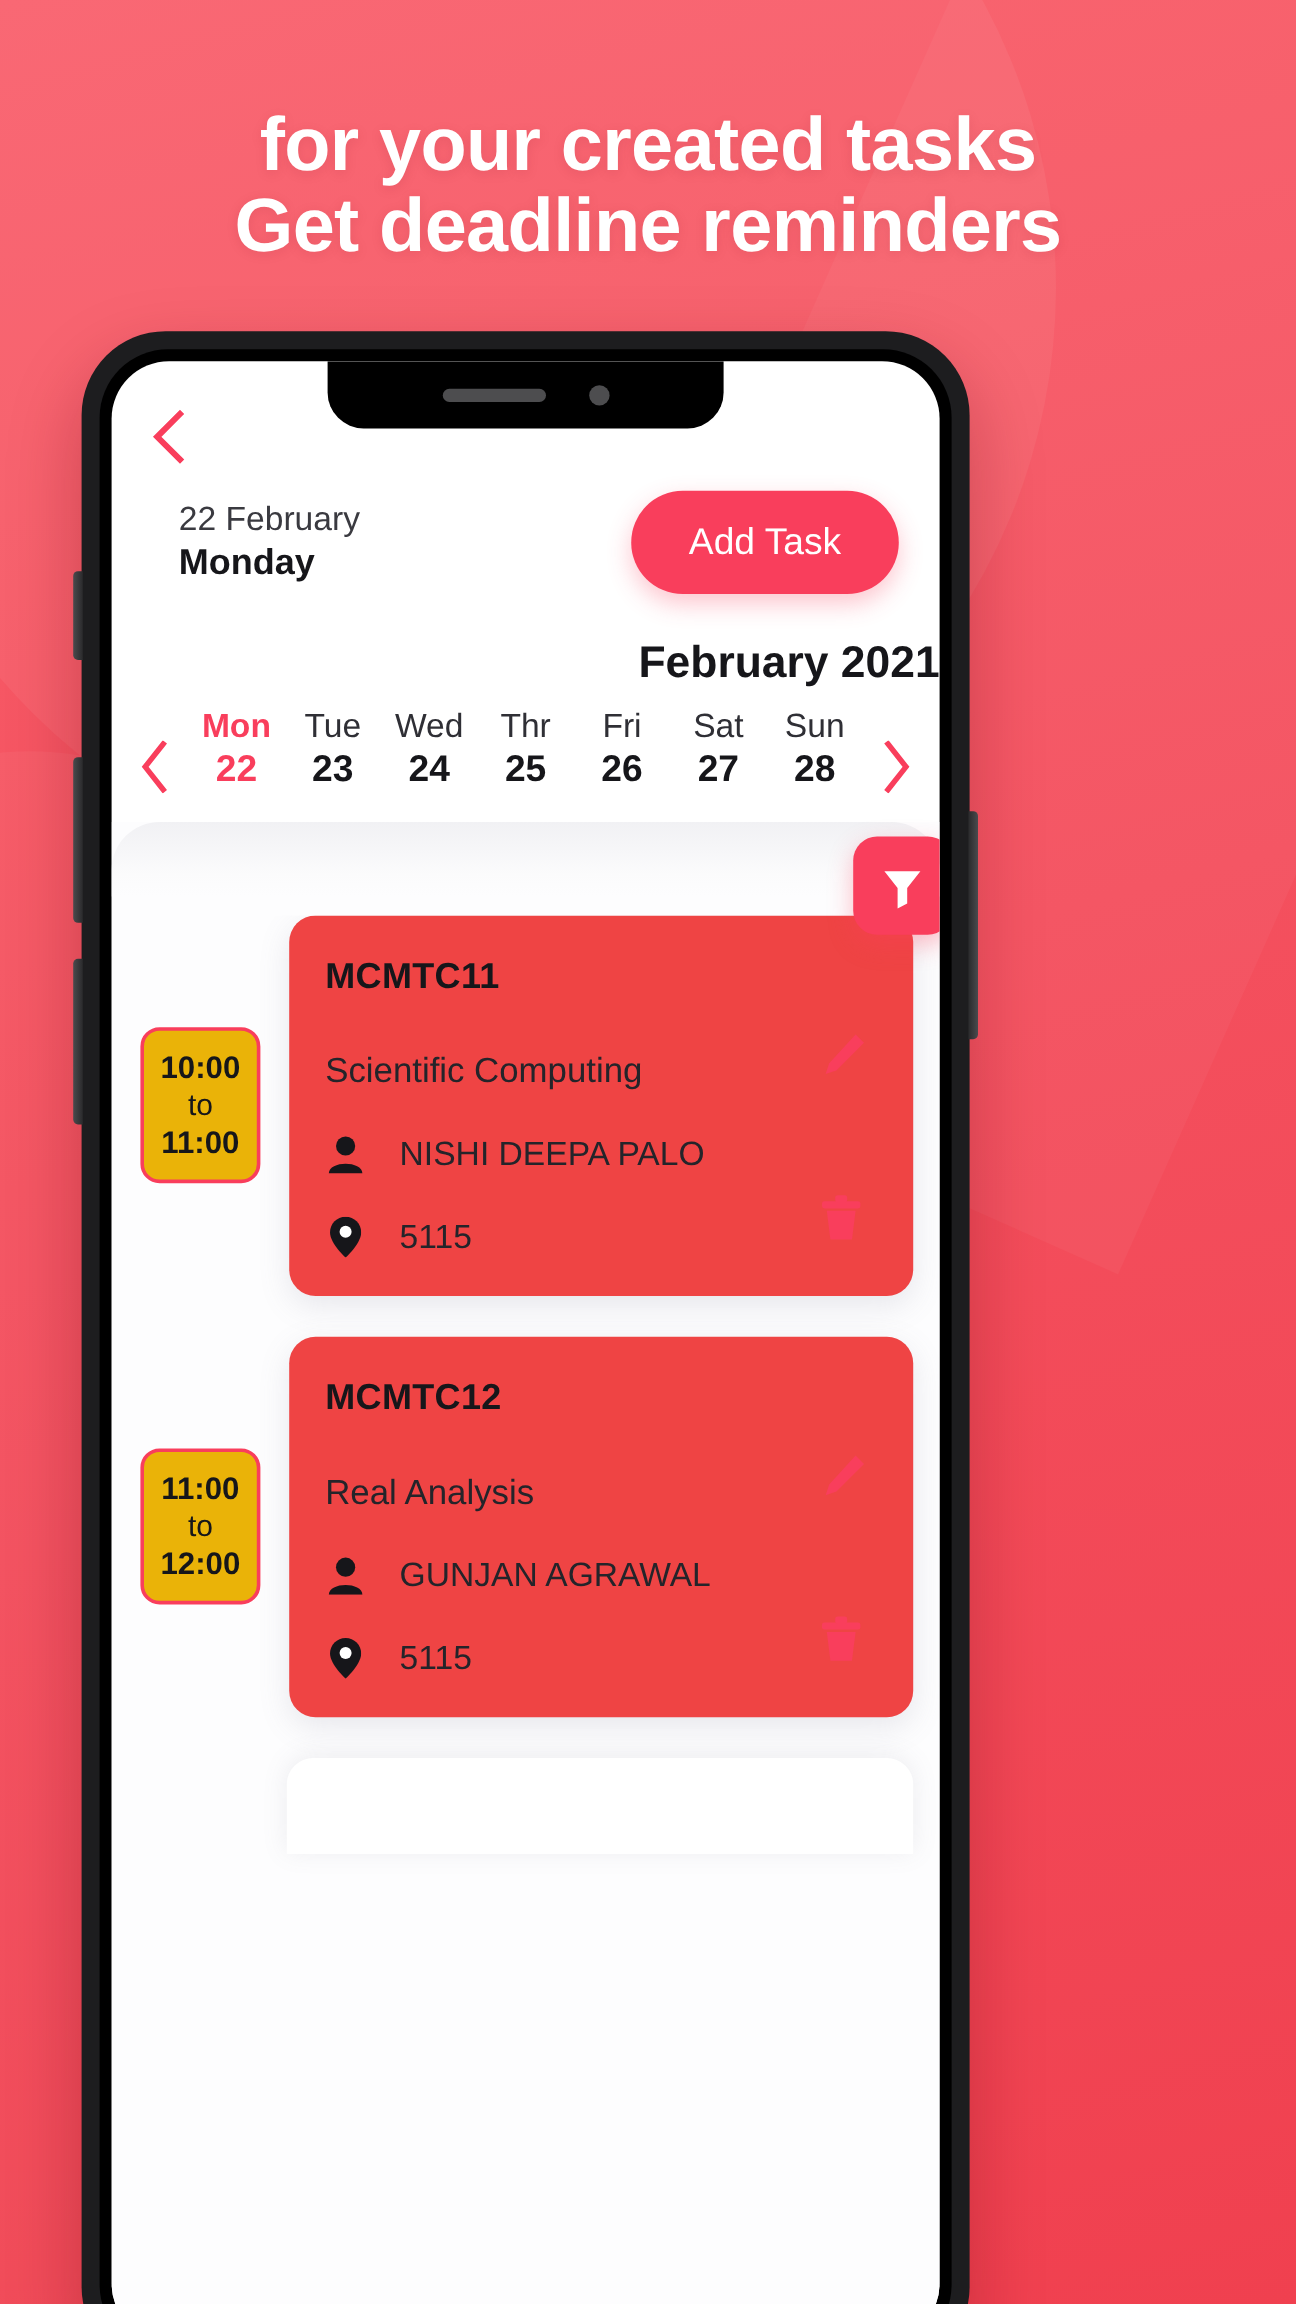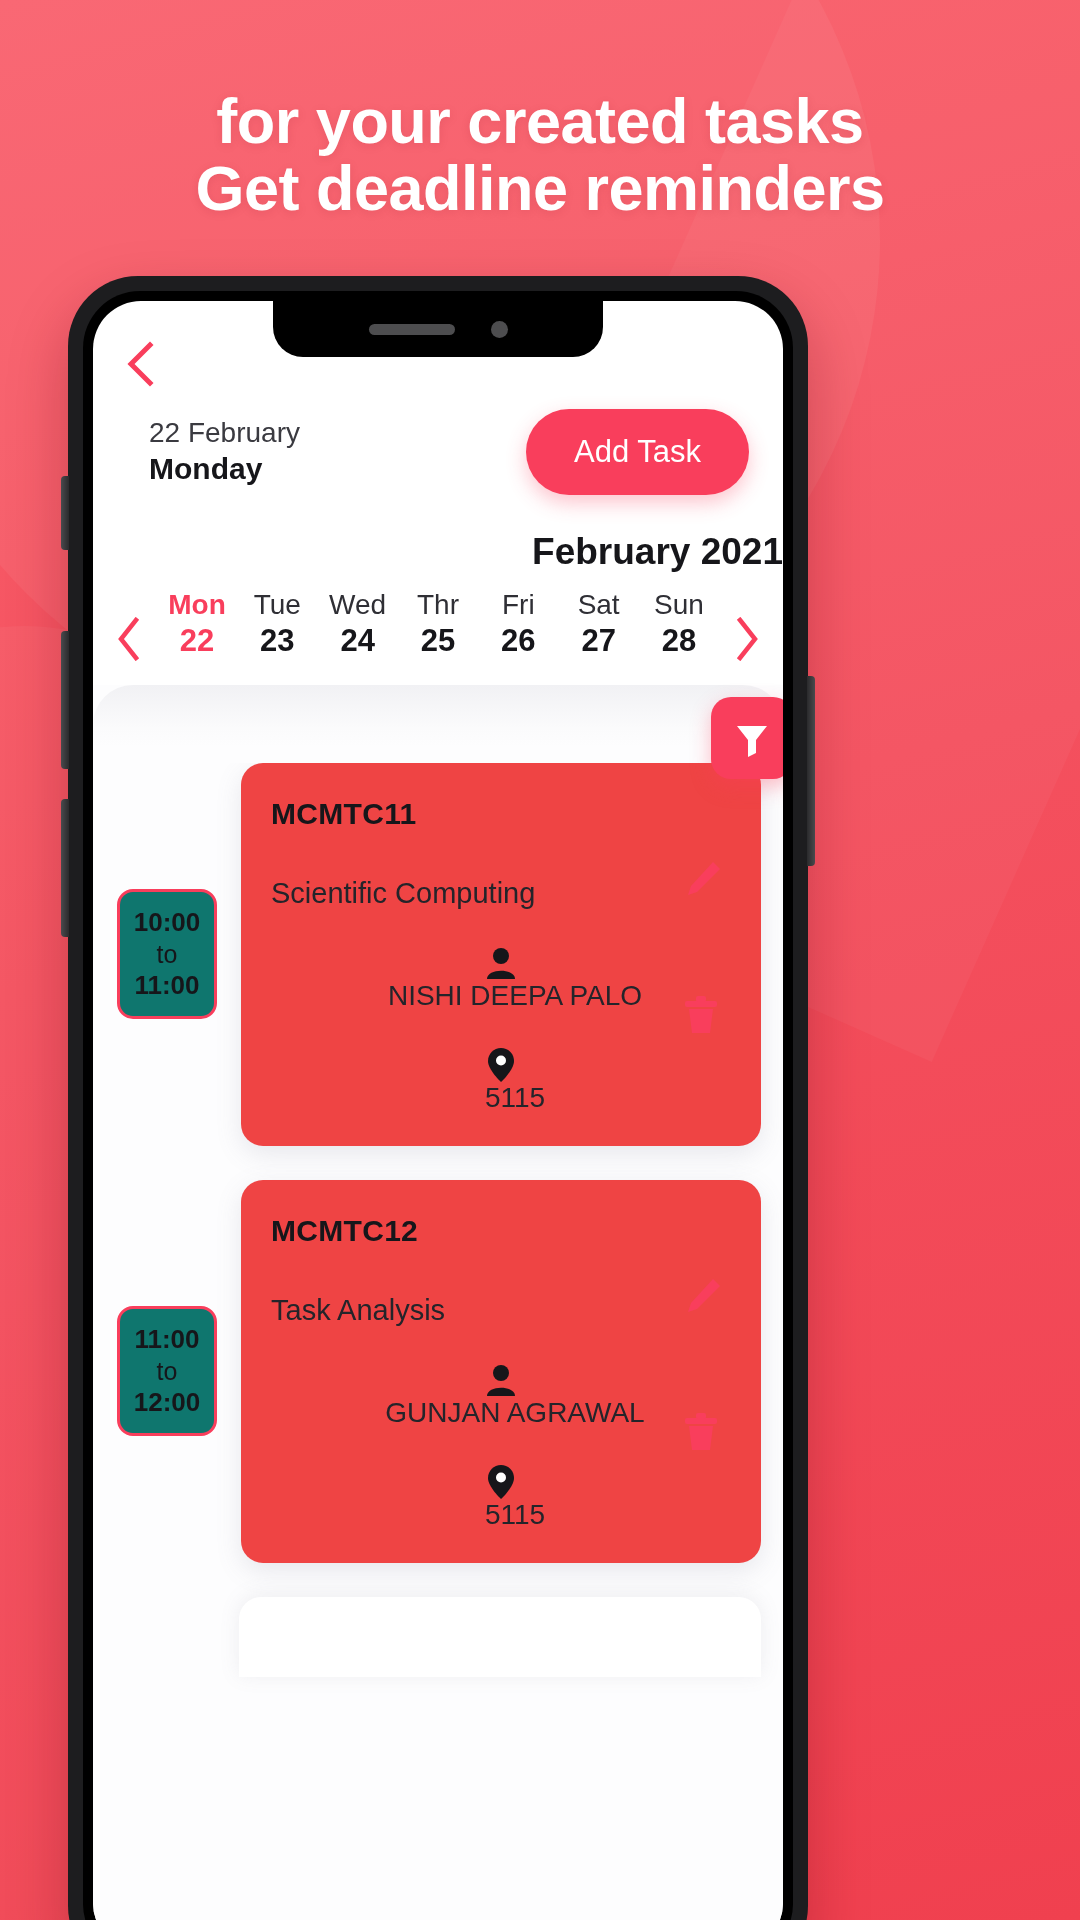--- a/index.html
+++ b/index.html
@@ -174,38 +174,38 @@
     padding:0 22px 0 24px;
     margin-bottom:34px;
   }
   .time-badge {
     flex:0 0 auto;
     width:100px;
     border:3px solid #f93e5c;
     border-radius:16px;
     padding:15px 6px;
     text-align:center;
-    background:#0f766e;
+    background:#eab308;
     margin-right:24px;
   }
   .time-badge .t { font-size:26px; font-weight:bold; color:#16161a; line-height:1.22; }
   .time-badge .to { font-size:25px; color:#16161a; line-height:1.22; }
 
   .task-card {
     flex:1;
     background:#ef4444;
     border-radius:22px;
     box-shadow:0 8px 26px rgba(120,120,140,0.16);
     padding:34px 30px 32px 30px;
     position:relative;
     min-height:300px;
   }
   .task-code { font-size:30px; font-weight:bold; color:#16161a; letter-spacing:0.3px; }
   .task-title { font-size:29px; color:#24242a; margin-top:46px; }
-  .meta-row { display:flex; align-items:center; margin-top:36px;flex-direction:column; }
+  .meta-row { display:flex; align-items:center; margin-top:36px; }
   .meta-icon { width:34px; flex:0 0 34px; display:flex; align-items:center; justify-content:center; }
   .meta-text { font-size:28px; color:#24242a; margin-left:28px; }
   .edit-icon {
     position:absolute; right:38px; top:96px;
   }
   .delete-icon {
     position:absolute; right:42px; top:232px;
   }
 
   .partial-card {
@@ -367,21 +367,21 @@
             </div>
 
             <div class="task-row">
               <div class="time-badge">
                 <div class="t">11:00</div>
                 <div class="to">to</div>
                 <div class="t">12:00</div>
               </div>
               <div class="task-card">
                 <div class="task-code">MCMTC12</div>
-                <div class="task-title">Task Analysis</div>
+                <div class="task-title">Real Analysis</div>
 
                 <div class="meta-row">
                   <span class="meta-icon">
                     <svg width="30" height="32" viewBox="0 0 30 32">
                       <circle cx="15" cy="9" r="8" fill="#16161a"></circle>
                       <path d="M1 32 C1 21 29 21 29 32 Z" fill="#16161a"></path>
                     </svg>
                   </span>
                   <span class="meta-text">GUNJAN AGRAWAL</span>
                 </div>

